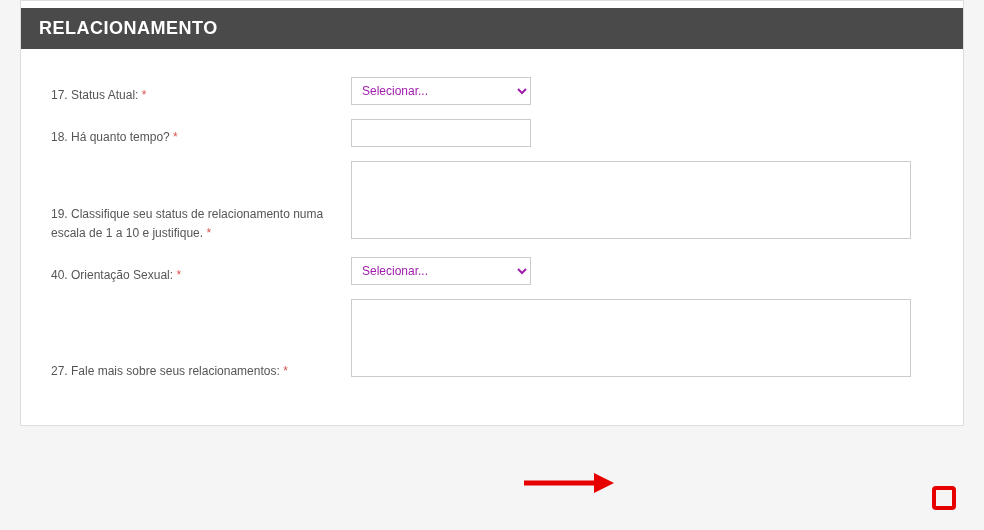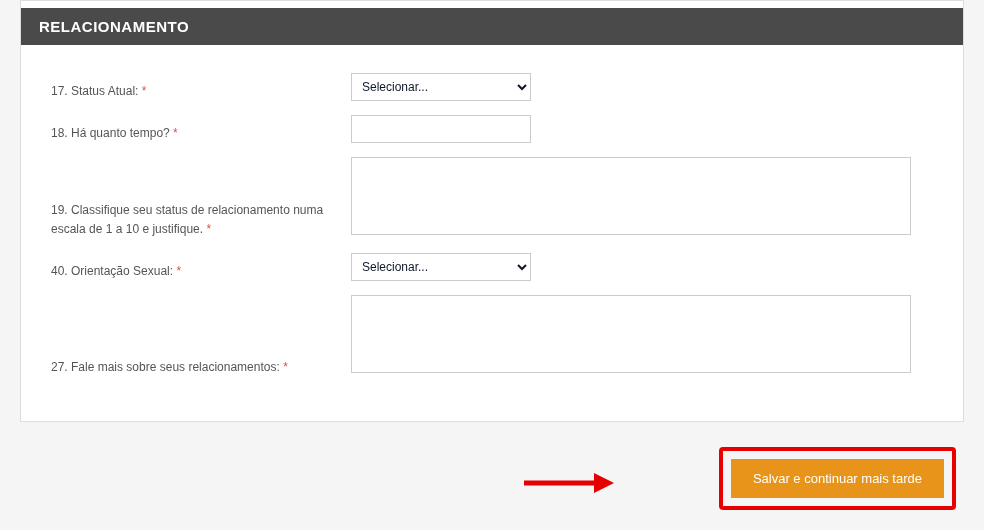--- a/index.html
+++ b/index.html
@@ -22,21 +22,21 @@
       background: #fff;
       height: 8px;
       margin: 0 20px;
       border: 1px solid #ddd;
       border-bottom: none;
     }
     .section-header {
       background: #4a4a4a;
       color: #fff;
       padding: 10px 18px;
-      font-size: 15px;
+      font-size: 18px;
       font-weight: bold;
       letter-spacing: 0.5px;
     }
     .form-body {
       padding: 28px 30px 30px 30px;
     }
     .form-row {
       display: flex;
       align-items: flex-end;
       margin-bottom: 14px;
@@ -51,21 +51,21 @@
       padding-right: 10px;
     }
     .required { color: #d9534f; }
     .input-col { flex: 1; }
     .select-control {
       width: 180px;
       height: 28px;
       border: 1px solid #ccc;
       background: #fff;
       font-size: 12px;
-      color: #0f172a;
+      color: #a21caf;
       padding: 0 6px;
     }
     .text-control {
       width: 180px;
       height: 28px;
       border: 1px solid #ccc;
       background: #fff;
       font-size: 12px;
       padding: 0 6px;
     }
@@ -172,14 +172,13 @@
 
   </div>
 </div>
 
 <svg class="arrow-annotation" viewBox="0 0 90 30">
   <line x1="0" y1="15" x2="70" y2="15" stroke="#e60000" stroke-width="5"></line>
   <polygon points="70,5 90,15 70,25" fill="#e60000"></polygon>
 </svg>
 
 <div class="button-container">
-  <button class="btn">Salvar e continuar mais tarde</button>
 </div>
 
 </body></html>

